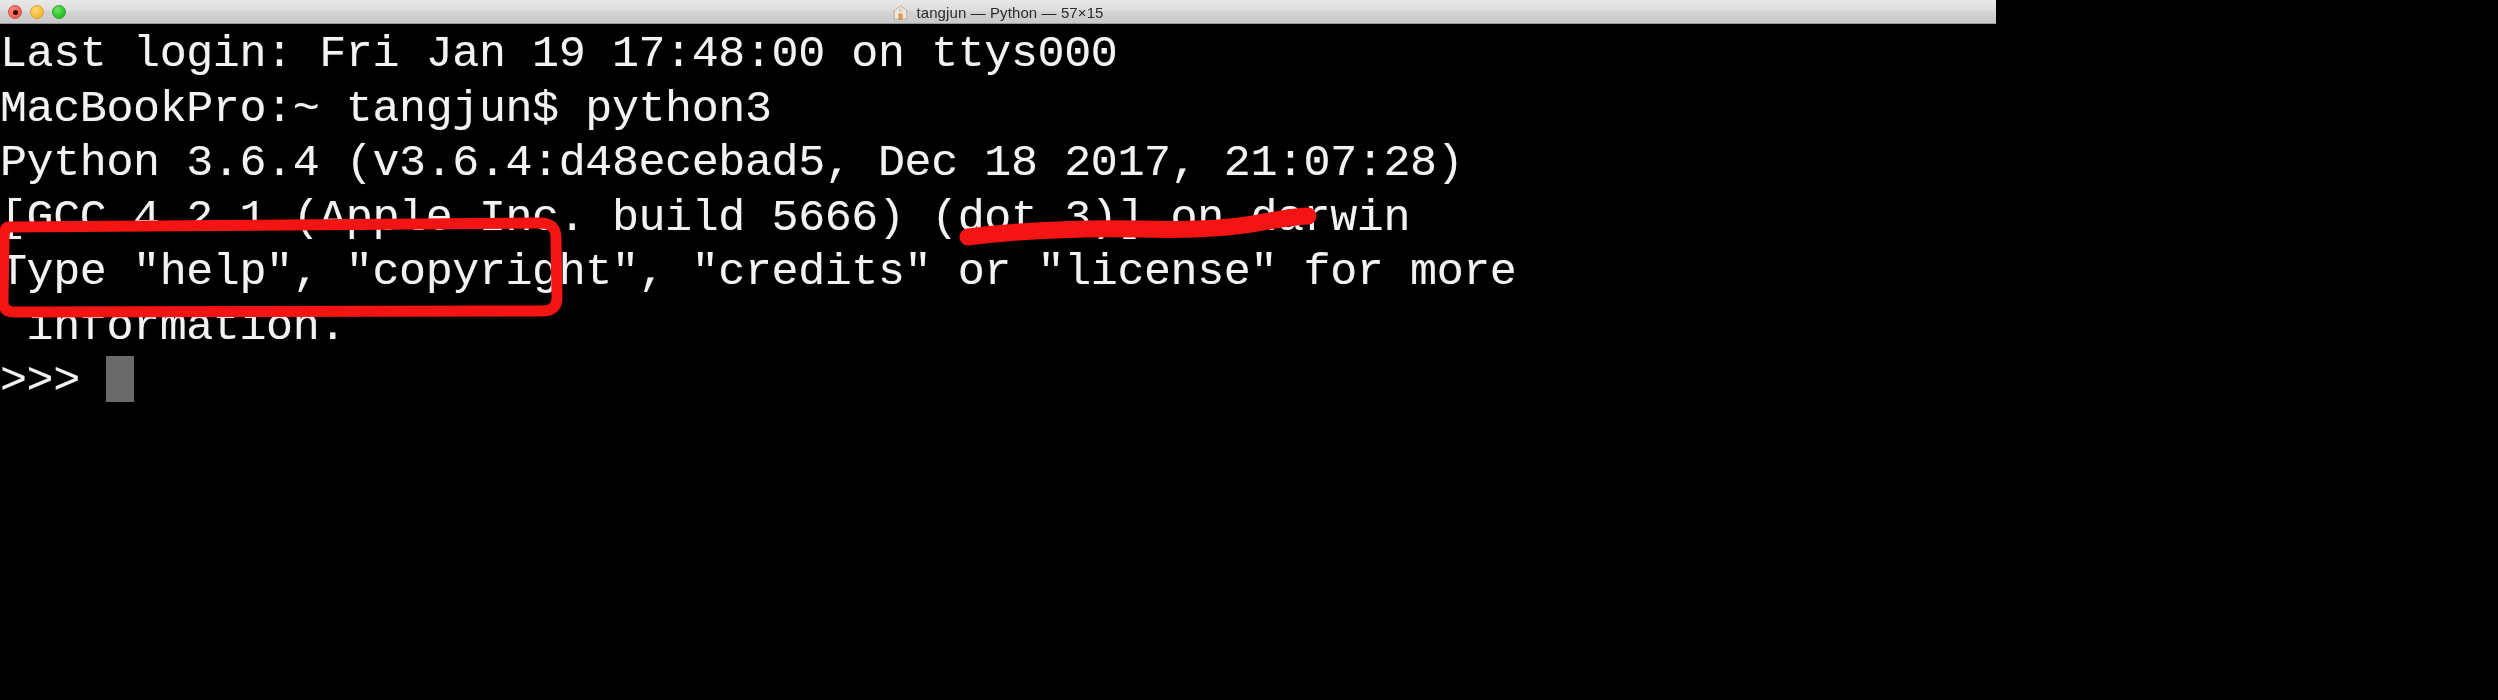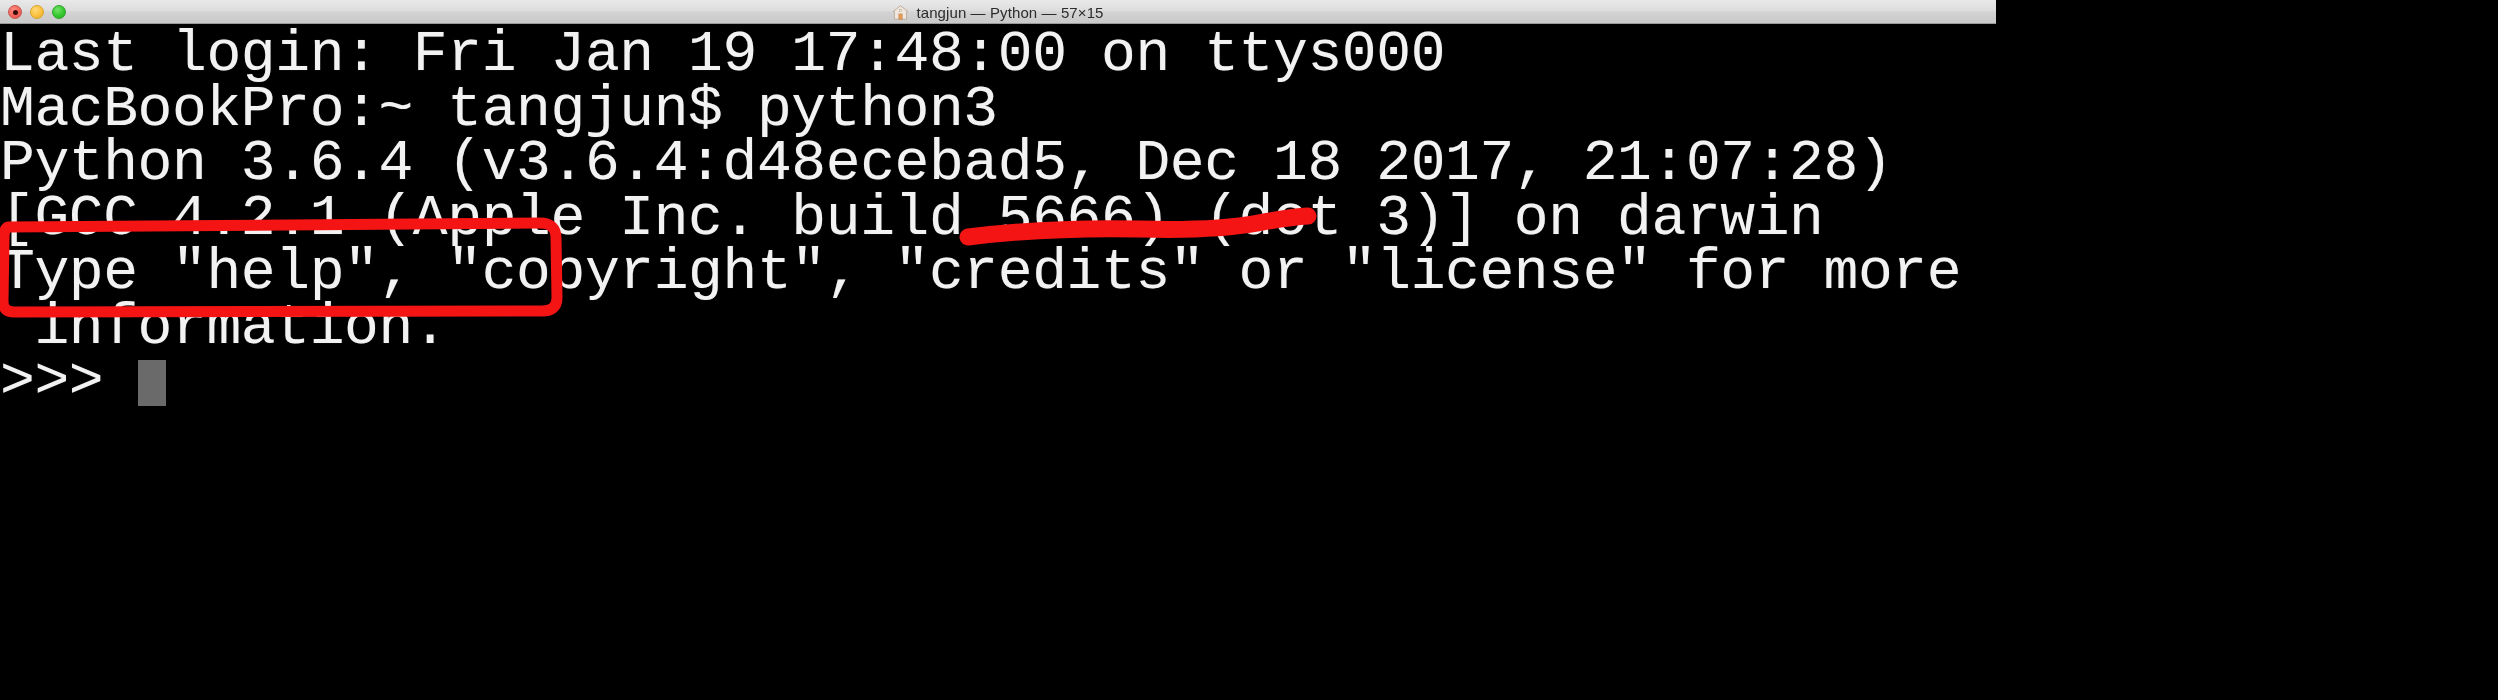--- a/index.html
+++ b/index.html
@@ -110,21 +110,21 @@
     overflow: hidden;
   }
 
   .term-text {
     position: absolute;
     left: 0;
     top: 4px;
     margin: 0;
     padding: 0;
     font-family: "Liberation Mono", "DejaVu Sans Mono", monospace;
-    font-size: 58px;
+    font-size: 45px;
     line-height: 54.5px;
     color: #f2f2f2;
     white-space: pre;
     letter-spacing: -0.4px;
     text-shadow: 0 0 1px rgba(255,255,255,0.35);
   }
   .term-line {
     display: block;
     height: 54.5px;
   }

